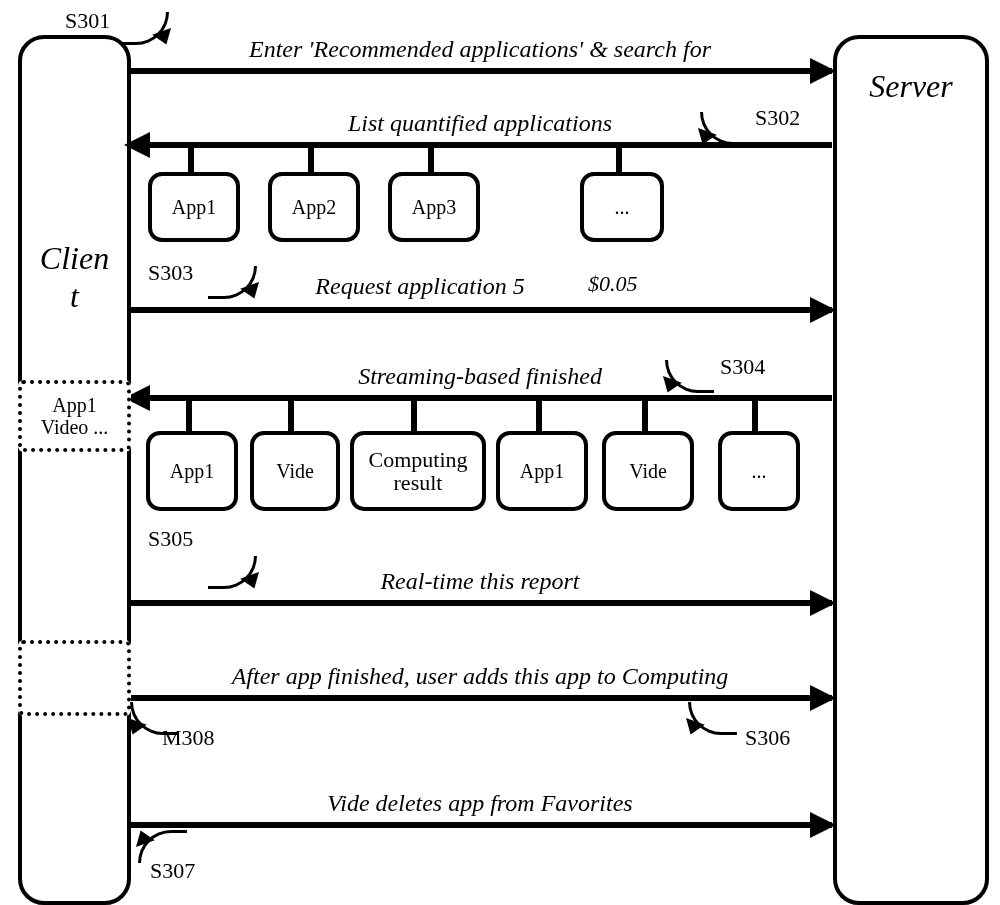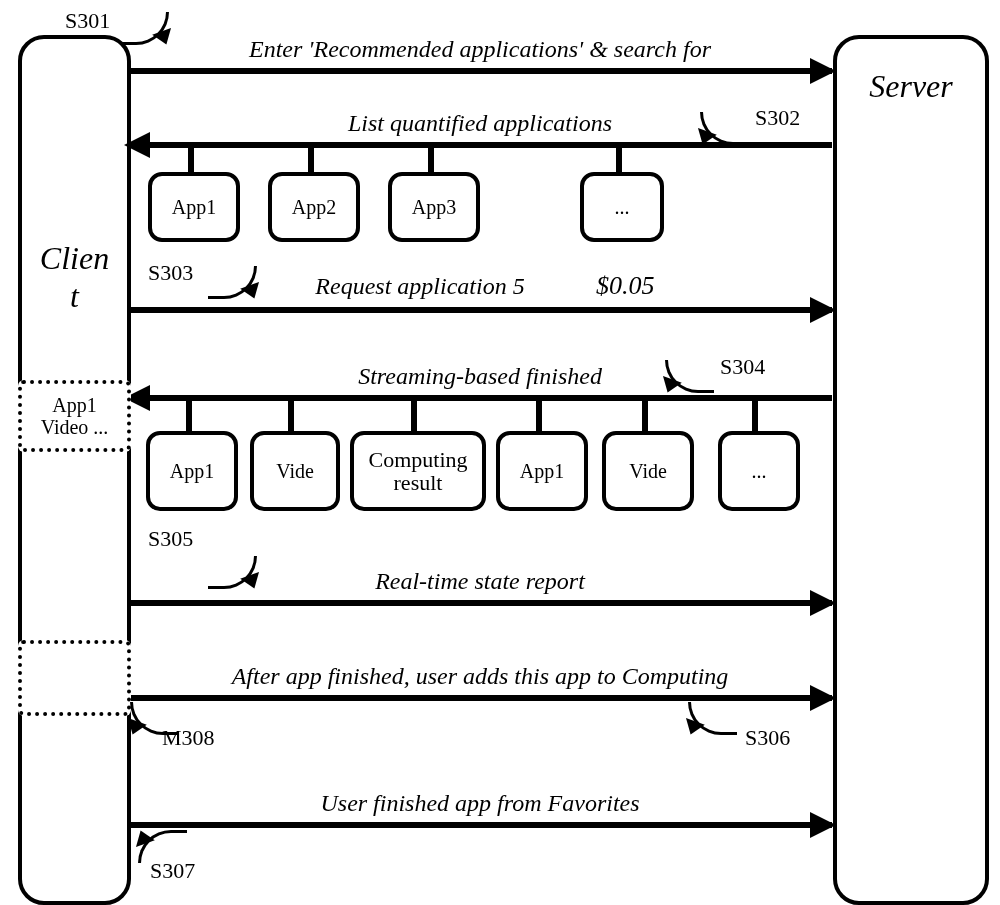--- a/index.html
+++ b/index.html
@@ -81,21 +81,21 @@
   }
 
   
   .dotted-box{
     position:absolute;border:4px dotted #000;border-radius:6px;background:#fff;
     display:flex;align-items:center;justify-content:center;text-align:center;
     font-size:20px;line-height:1.1;font-style:normal;
   }
 
   .price{
-    position:absolute;font-size:26px;margin-left:8px;
+    position:absolute;font-size:22px;
   }
 </style>
 </head>
 <body>
 
 <div class="lifeline client-line">
   <div class="client-label" style="white-space: pre-line;">Clien
 t</div>
 </div>
 <div class="lifeline server-line">
@@ -182,36 +182,36 @@
     </div>
 </div>
 <div class="dotted-box" style="left:18px;top:380px;width:105px;height:64px">
   <span style="white-space: pre-line;">App1
 Video ...</span>
 </div>
 
 <div class="step-tag" style="left:148px;top:526px">S305</div>
 <div class="ptr" style="left:208px;top:556px"></div>
 <div class="msg" style="top:600px">
-  <div class="msg-label" style="top:-32px">Real-time state report</div>
+  <div class="msg-label" style="top:-32px">Real-time this report</div>
   <div class="bar"></div>
   <div class="head-r"></div>
 </div>
 
 <div class="msg" style="top:695px">
   <div class="msg-label" style="top:-32px">After app finished, user adds this app to Computing</div>
   <div class="bar"></div>
   <div class="head-r"></div>
 </div>
 <div class="ptr flip" style="left:688px;top:702px"></div>
 <div class="step-tag" style="left:745px;top:725px">S306</div>
 
 <div class="dotted-box" style="left:18px;top:640px;width:105px;height:68px"></div>
 <div class="ptr" style="left:130px;top:702px;transform:scaleX(-1)"></div>
 <div class="step-tag" style="left:162px;top:725px">M308</div>
 
 <div class="msg" style="top:822px">
-  <div class="msg-label" style="top:-32px">User finished app from Favorites</div>
+  <div class="msg-label" style="top:-32px">Vide deletes app from Favorites</div>
   <div class="bar"></div>
   <div class="head-r"></div>
 </div>
 <div class="ptr" style="left:138px;top:830px;transform:scaleX(-1) scaleY(-1)"></div>
 <div class="step-tag" style="left:150px;top:858px">S307</div>
 
 </body></html>

